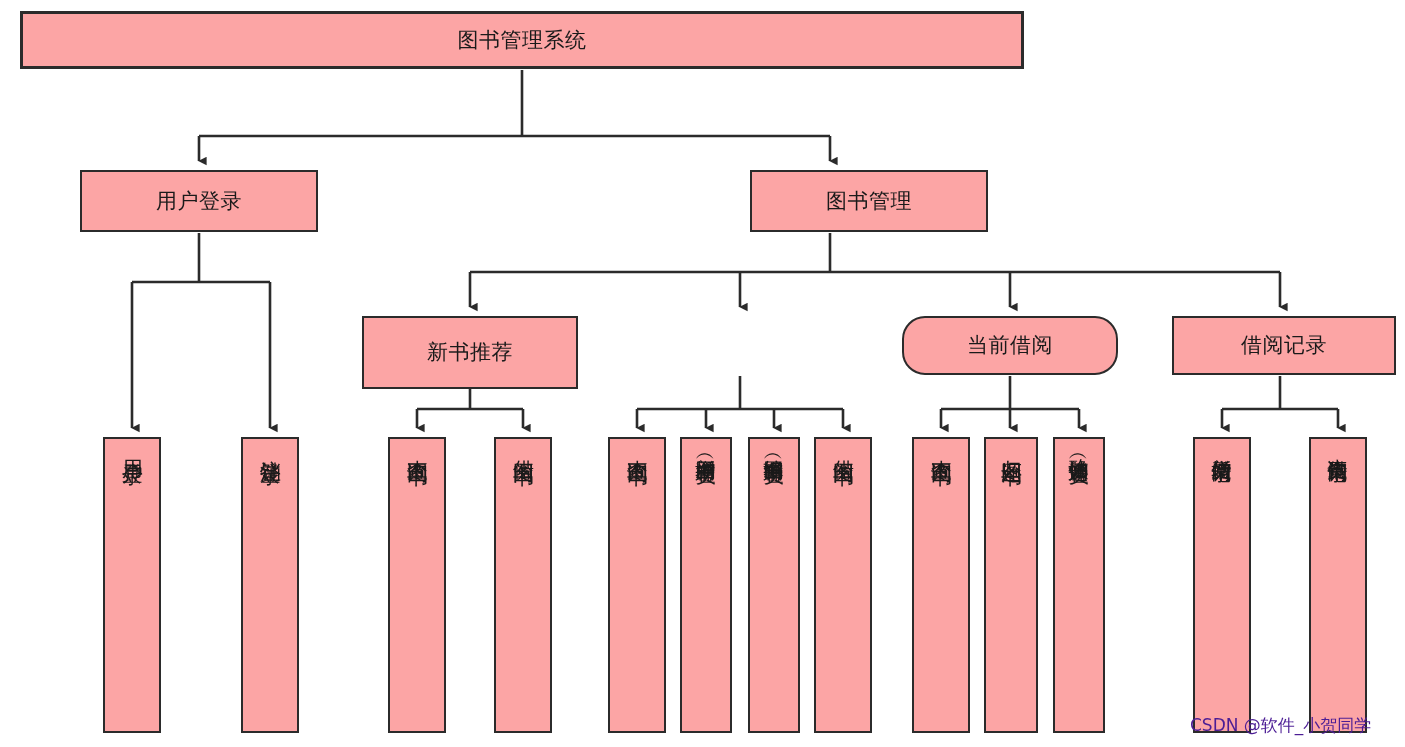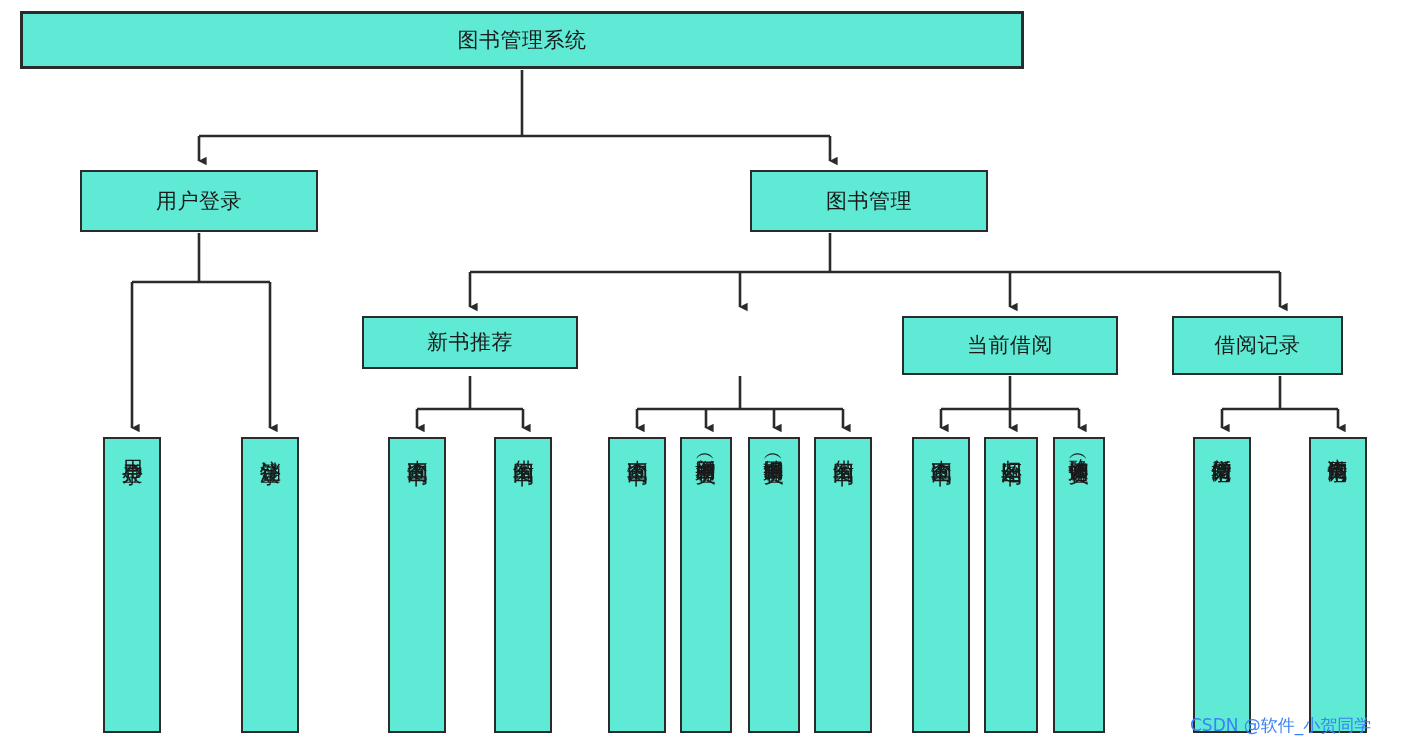--- a/index.html
+++ b/index.html
@@ -22,21 +22,21 @@
   svg.connectors {
     position: absolute;
     left: 0;
     top: 0;
     width: 1405px;
     height: 747px;
   }
   .node {
     position: absolute;
     box-sizing: border-box;
-    background: #5eead4;
+    background: #fca5a5;
     border: 2.5px solid #2b2b2b;
     display: flex;
     align-items: center;
     justify-content: center;
     text-align: center;
     color: #1a1a1a;
     z-index: 2;
   }
   .node.root {
     border-width: 3px;
@@ -65,21 +65,21 @@
   }
   .node.vertical.tall-text .node-label {
     font-size: 20px;
     letter-spacing: 1px;
   }
   .watermark {
     position: absolute;
     left: 1190px;
     top: 714px;
     font-size: 17px;
-    color: #3b82f6;
+    color: #4c1d95;
     white-space: nowrap;
     z-index: 3;
     font-family: "DejaVu Sans", "Liberation Sans", sans-serif;
   }
 </style>
 </head>
 <body>
 
 <div id="diagram-root">
 
@@ -139,30 +139,30 @@
   </div>
 
   <div class="node horizontal" style="left:80px; top:170px; width:238px; height:62px;">
     <span class="node-label">用户登录</span>
   </div>
 
   <div class="node horizontal" style="left:711px; top:170px; width:238px; height:62px;margin-left:39px;">
     <span class="node-label">图书管理</span>
   </div>
 
-  <div class="node horizontal" style="left:362px; top:316px; width:216px; height:53px;">
+  <div class="node horizontal" style="left:362px; top:316px; width:216px; height:73px;">
     <span class="node-label">新书推荐</span>
   </div>
 
 
-  <div class="node horizontal" style="left:902px; top:316px; width:216px; height:59px;">
+  <div class="node horizontal" style="left:902px; top:316px; width:216px; height:59px;border-radius:23px;">
     <span class="node-label">当前借阅</span>
   </div>
 
-  <div class="node horizontal" style="left:1172px; top:316px; width:171px; height:59px;">
+  <div class="node horizontal" style="left:1172px; top:316px; width:224px; height:59px;">
     <span class="node-label">借阅记录</span>
   </div>
 
   <div class="node vertical" style="left:103px; top:437px; width:58px; height:296px;">
     <span class="node-label">用户登录</span>
   </div>
 
   <div class="node vertical" style="left:241px; top:437px; width:58px; height:296px;">
     <span class="node-label">注销登录</span>
   </div>

